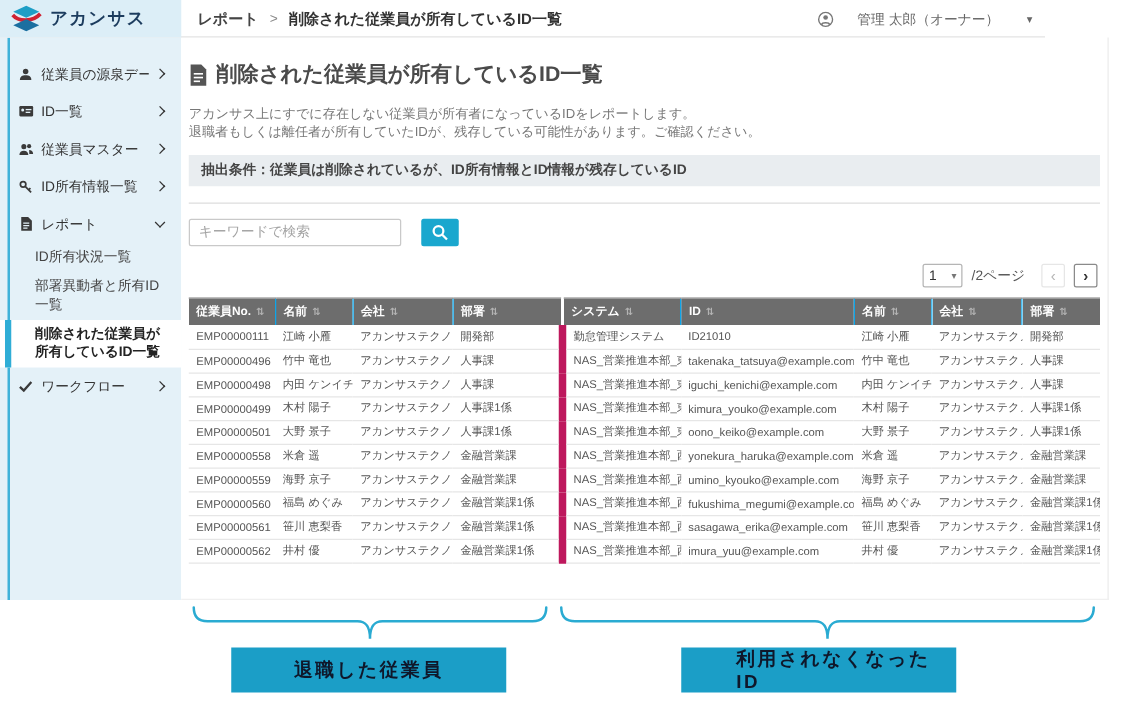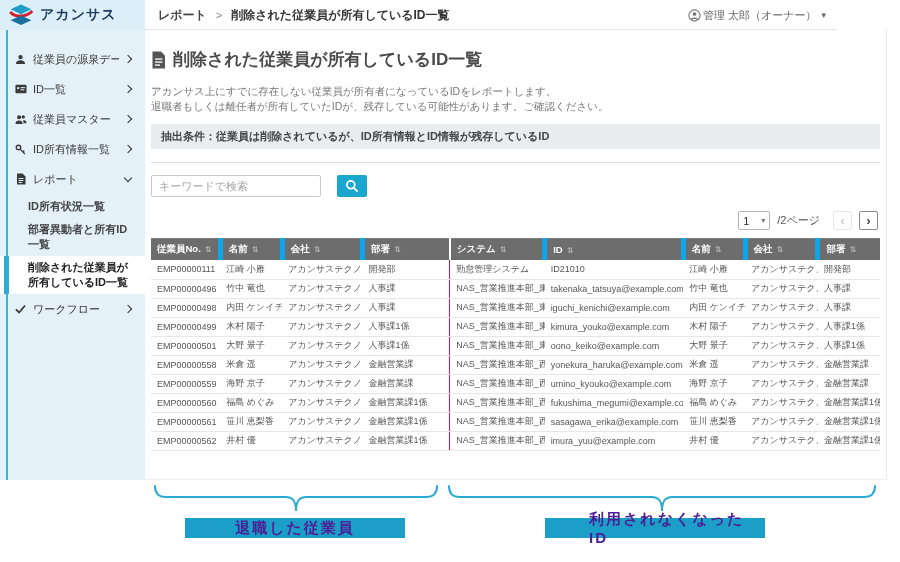--- a/index.html
+++ b/index.html
@@ -12,37 +12,37 @@
     background: #fff; border-bottom: 1px solid #e3e3e3; z-index: 5; padding-left: 32px; }
   .logo-area { position: absolute; left: 0; top: 0; width: 145px; height: 30px;
     background: #dceef7; display: flex; align-items: center; gap: 6px; padding-left: 8px; cursor: pointer; }
   .brand-name { font-size: 14px; font-weight: bold; color: #1c3c5e; letter-spacing: 1px; }
   .breadcrumb { position: absolute; left: 158px; top: 0; height: 30px;
     display: flex; align-items: center; gap: 9px; font-size: 12px; }
   .bc-link { color: #444; font-weight: 600; cursor: pointer; }
   .bc-sep { color: #888; font-size: 11px; }
   .bc-current { color: #333; font-weight: 700; }
   .user-menu { position: absolute; right: 10px; top: 0; height: 30px;
-    display: flex; align-items: center; gap: 2px; font-size: 11px; color: #666; cursor: pointer; }
+    display: flex; align-items: center; gap: 19px; font-size: 11px; color: #666; cursor: pointer; }
   .caret { font-size: 9px; color: #666; margin-left: 3px; }
 
   
   .sidebar { position: absolute; left: 0; top: 30px; width: 145px; height: 450px;
     background: #e4f1f8; padding-top: 14px; }
   .sidebar::before { content: ""; position: absolute; left: 6px; top: 0; bottom: 0;
     width: 2px; background: #3fb2d9; }
   .nav-item { position: relative; height: 30px; display: flex; align-items: center;
     gap: 6px; padding: 0 12px 0 14px; font-size: 11px; color: #333; cursor: pointer; }
   .nav-ic { width: 13px; display: flex; justify-content: center; flex: none; }
   .nav-label { flex: 1; white-space: nowrap; overflow: hidden; }
   .chev { width: 6px; height: 6px; border-right: 1.6px solid #333; border-bottom: 1.6px solid #333;
     transform: rotate(-45deg); flex: none; margin-right: 2px; }
   .chev.down { transform: rotate(45deg); margin-top: -3px; }
   .nav-sub { position: relative; min-height: 24px; display: flex; align-items: center;
-    padding: 4px 10px 4px 28px; font-size: 11px; color: #444; cursor: pointer; line-height: 15px; font-weight: bold; }
+    padding: 4px 10px 4px 28px; font-size: 11px; color: #444; cursor: pointer; line-height: 15px; }
   .nav-sub.active { background: #fff; font-weight: 700; color: #222; }
   .nav-sub.active::before { content: ""; position: absolute; left: 4px; top: 0; bottom: 0;
     width: 5px; background: #2fadd6; }
 
   
   .content { position: absolute; left: 145px; top: 30px; width: 742px; height: 450px;
     background: #fff; padding: 0 6px; border-right: 1px solid #ececec; border-bottom: 1px solid #f0f0f0; }
   .page-title-row { display: flex; align-items: center; gap: 7px; margin-top: 18px; }
   .page-title { font-size: 17px; font-weight: 700; color: #4a4a4a; }
   .desc { margin-top: 13px; font-size: 10.5px; color: #777; line-height: 15px; }
@@ -66,33 +66,33 @@
   .pg-prev { border: 1px solid #e6e6e6; color: #b5b5b5; margin-left: 6px; }
   .pg-next { border: 1px solid #8a8a8a; color: #333; font-weight: 700; }
 
   
   table.report { width: 729px; border-collapse: collapse; table-layout: fixed; margin-top: 8px; }
   tr.group-row th { background: #6d6d6d; color: #fff; font-size: 10px; font-weight: 700;
     text-align: left; padding: 4px 8px; height: 20px; }
   tr.group-row th.grp-first { border-right: 2px solid #fff; }
   tr.cols-row th { background: #6d6d6d; color: #fff; font-size: 9.5px; font-weight: 700;
     text-align: left; padding: 4px 6px; height: 21px; border-top: 1px solid #7e7e7e;
-    border-left: 5px solid #0ea5e9; white-space: nowrap; overflow: hidden; cursor: pointer; }
+    border-left: 1px solid #0ea5e9; white-space: nowrap; overflow: hidden; cursor: pointer; }
   tr.cols-row th:first-child { border-left: none; }
   tr.cols-row th.group-split { border-left: 2px solid #fff; }
   .sort { color: #b3b3b3; font-size: 8px; margin-left: 4px; font-family: "DejaVu Sans", sans-serif; }
   tbody td { font-size: 9px; color: #555; padding: 0 6px; height: 19px;
     border-bottom: 1px solid #e6e6e6; white-space: nowrap; overflow: hidden; background: #fff; }
-  tbody td.group-split { border-left: 1px solid #be185d; }
+  tbody td.group-split { border-left: 6px solid #be185d; }
 
   
   .annotation-layer { position: absolute; left: 0; top: 480px; width: 900px; height: 82px; background: #fff; }
   .braces { position: absolute; left: 0; top: 4px; }
-  .callout { position: absolute; top: 38px; width: 220px; height: 20px; background: #1b9ec7;
-    color: #4c1d95; font-size: 15px; font-weight: 700; display: flex; align-items: center;
+  .callout { position: absolute; top: 38px; width: 220px; height: 36px; background: #1b9ec7;
+    color: #0f172a; font-size: 15px; font-weight: 700; display: flex; align-items: center;
     justify-content: center; letter-spacing: 2px; }
   .callout-left { left: 185px; }
   .callout-right { left: 545px; padding-left: 44px; }
 </style>
 </head>
 <body>
 
 <div class="app">
 
   <header class="topbar">

